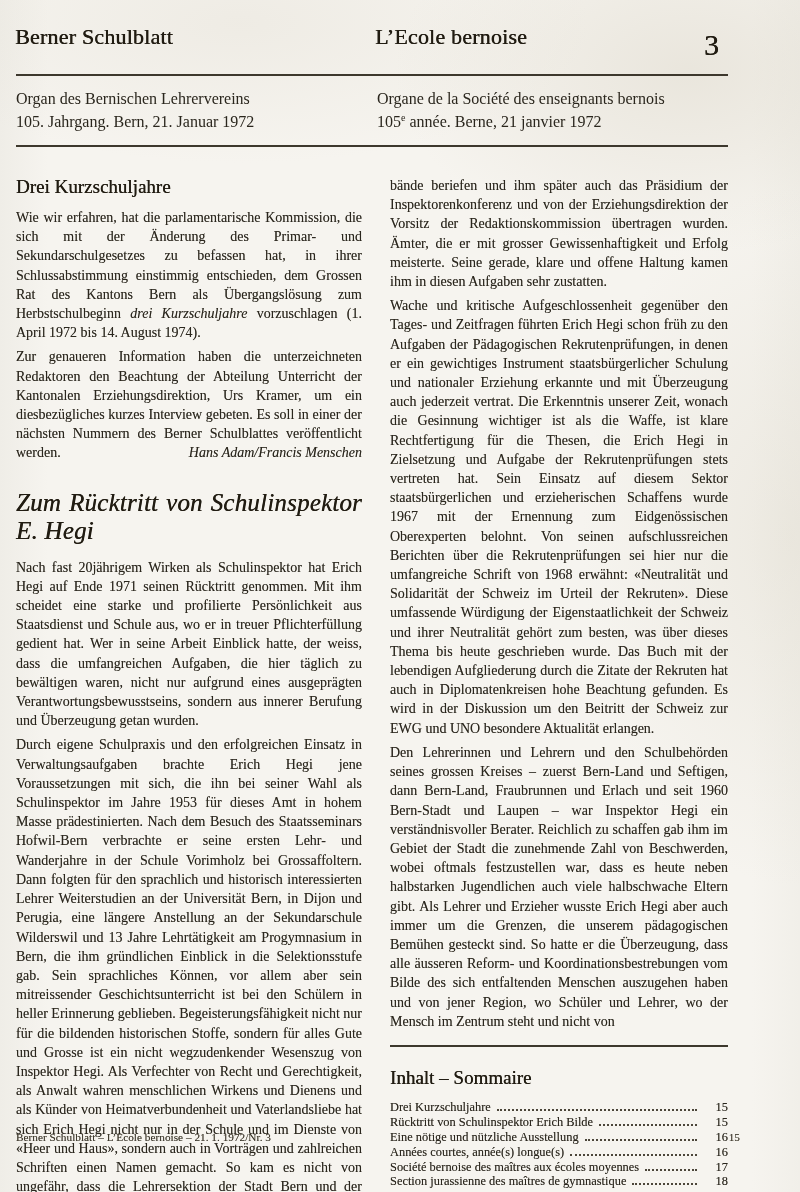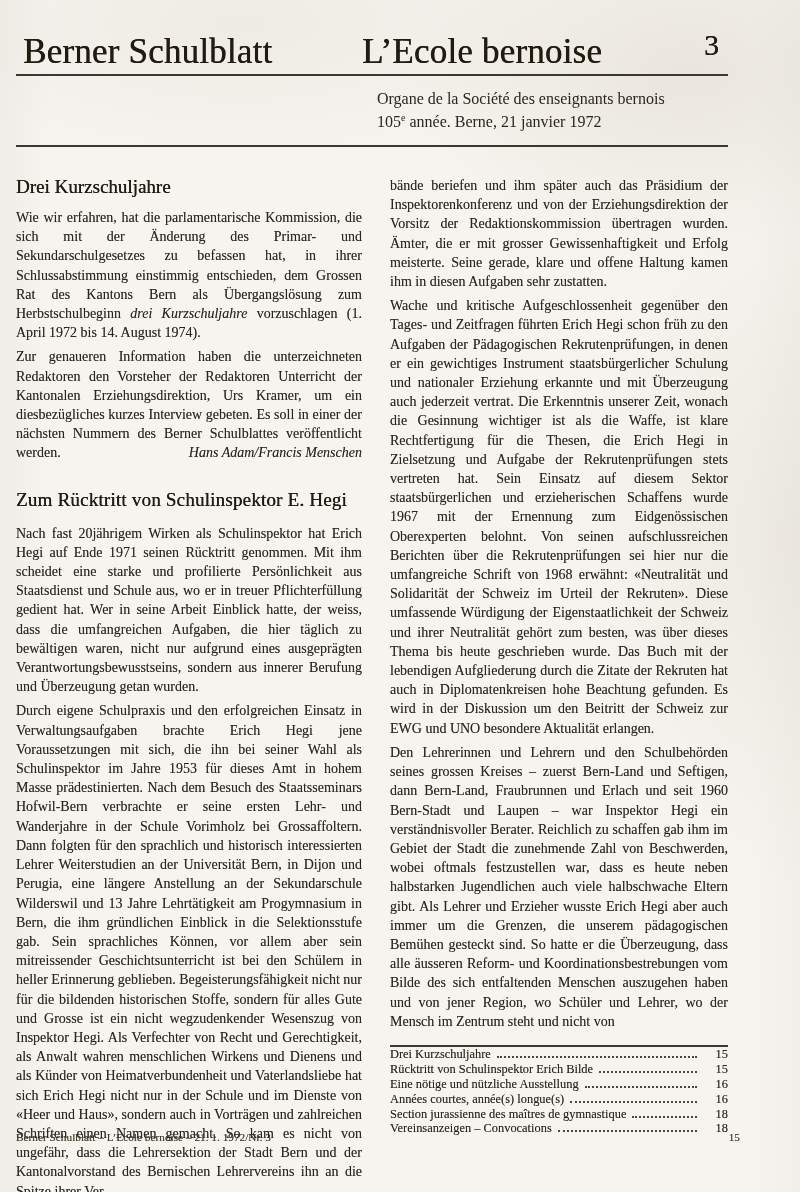--- a/index.html
+++ b/index.html
@@ -12,27 +12,27 @@
       radial-gradient(ellipse 420px 260px at 86% 6%, rgba(210,203,186,0.35), rgba(210,203,186,0) 70%),
       radial-gradient(ellipse 300px 500px at 99% 45%, rgba(214,208,192,0.30), rgba(214,208,192,0) 70%),
       radial-gradient(ellipse 500px 200px at 30% 2%, rgba(216,210,196,0.25), rgba(216,210,196,0) 70%),
       linear-gradient(90deg,#efede7 0%,#f6f4ef 6%,#f6f4ef 94%,#f1efe9 100%);
     overflow:hidden;
     font-family:"Liberation Serif","DejaVu Serif",serif;
     color:#2a261d;
   }
   
   .title{
-    position:absolute;top:24px;margin:8px;
-    font-size:35px;font-weight:normal;letter-spacing:0.2px;
+    position:absolute;top:24px;margin:0;
+    font-size:22px;font-weight:normal;letter-spacing:0.2px;
     color:#211c12;text-shadow:0.4px 0 0 #211c12;
     white-space:nowrap;
   }
   .title-de{left:15px;}
-  .title-fr{left:354px;}
+  .title-fr{left:375px;}
   .issue-no{
     position:absolute;top:28px;left:704px;
     font-size:30px;color:#211c12;text-shadow:0.3px 0 0 #211c12;
   }
   .rule{position:absolute;left:16px;width:712px;height:2px;background:#3d382d;}
   .rule-top{top:74px;}
   .rule-sub{top:145px;}
   .subtitle{
     position:absolute;top:87px;margin:0;
     font-size:16px;line-height:23px;color:#2a261d;
@@ -50,22 +50,23 @@
     font-size:14px;line-height:19.2px;
     text-shadow:0 0 0.5px rgba(42,38,29,0.45);
   }
   .art-title{
     font-weight:normal;margin:0 0 10px 0;
     font-size:19px;color:#211c12;
     text-shadow:0.3px 0 0 #211c12;
   }
   .art-title-big{
     font-weight:normal;margin:26px 0 13px 0;
-    font-size:19px;color:#211c12;letter-spacing:0.2px;
+    font-size:25px;color:#211c12;letter-spacing:0.2px;
     text-shadow:0.3px 0 0 #211c12;
+    font-style:italic;
   }
   .sig{float:right;font-style:italic;}
   
   .toc-rule{position:static;margin:14px 0 0 0;width:338px;height:2px;background:#3d382d;}
   .toc-title{
     font-weight:normal;margin:20px 0 11px 0;
     font-size:19px;color:#211c12;
     text-shadow:0.3px 0 0 #211c12;
   }
   .toc-row{
@@ -92,42 +93,47 @@
 </head>
 <body>
 
 <div class="page">
 
   <h1 class="title title-de">Berner Schulblatt</h1>
   <h1 class="title title-fr">L’Ecole bernoise</h1>
   <div class="issue-no">3</div>
   <div class="rule rule-top"></div>
 
+  <p class="subtitle subtitle-de">
+    <span>Organ des Bernischen Lehrervereins</span><br>
+    <span>105. Jahrgang. Bern, 21. Januar 1972</span>
+  </p>
   <p class="subtitle subtitle-fr">
     <span>Organe de la Société des enseignants bernois</span><br>
     <span><span>105</span><sup>e</sup><span> année. Berne, 21 janvier 1972</span></span>
   </p>
   <div class="rule rule-sub"></div>
 
   <section class="col col-left">
     <h2 class="art-title">Drei Kurzschuljahre</h2>
     <p><span>Wie wir erfahren, hat die parlamentarische Kommission, die sich mit der Änderung des Primar- und Sekundarschulgesetzes zu befassen hat, in ihrer Schlussabstimmung einstimmig entschieden, dem Grossen Rat des Kantons Bern als Übergangslösung zum Herbstschulbeginn </span><em>drei Kurzschuljahre</em><span> vorzuschlagen (1. April 1972 bis 14. August 1974).</span></p>
-    <p><span>Zur genaueren Information haben die unterzeichneten Redaktoren den Vorsteher der Redaktoren Unterricht der Kantonalen Erziehungsdirektion, Urs Kramer, um ein diesbezügliches kurzes Interview gebeten. Es soll in einer der nächsten Nummern des Berner Schulblattes veröffentlicht werden.</span> <em class="sig">Hans Adam/Francis Menschen</em></p>
+    <p><span>Zur genaueren Information haben die unterzeichneten Redaktoren den Beachtung der Abteilung Unterricht der Kantonalen Erziehungsdirektion, Urs Kramer, um ein diesbezügliches kurzes Interview gebeten. Es soll in einer der nächsten Nummern des Berner Schulblattes veröffentlicht werden.</span> <em class="sig">Hans Adam/Francis Menschen</em></p>
 
     <h2 class="art-title-big">Zum Rücktritt von Schulinspektor E. Hegi</h2>
     <p>Nach fast 20jährigem Wirken als Schulinspektor hat Erich Hegi auf Ende 1971 seinen Rücktritt genommen. Mit ihm scheidet eine starke und profilierte Persönlichkeit aus Staatsdienst und Schule aus, wo er in treuer Pflichterfüllung gedient hat. Wer in seine Arbeit Einblick hatte, der weiss, dass die umfangreichen Aufgaben, die hier täglich zu bewältigen waren, nicht nur aufgrund eines ausgeprägten Verantwortungsbewusstseins, sondern aus innerer Berufung und Überzeugung getan wurden.</p>
     <p>Durch eigene Schulpraxis und den erfolgreichen Einsatz in Verwaltungsaufgaben brachte Erich Hegi jene Voraussetzungen mit sich, die ihn bei seiner Wahl als Schulinspektor im Jahre 1953 für dieses Amt in hohem Masse prädestinierten. Nach dem Besuch des Staatsseminars Hofwil-Bern verbrachte er seine ersten Lehr- und Wanderjahre in der Schule Vorimholz bei Grossaffoltern. Dann folgten für den sprachlich und historisch interessierten Lehrer Weiterstudien an der Universität Bern, in Dijon und Perugia, eine längere Anstellung an der Sekundarschule Wilderswil und 13 Jahre Lehrtätigkeit am Progymnasium in Bern, die ihm gründlichen Einblick in die Selektionsstufe gab. Sein sprachliches Können, vor allem aber sein mitreissender Geschichtsunterricht ist bei den Schülern in heller Erinnerung geblieben. Begeisterungsfähigkeit nicht nur für die bildenden historischen Stoffe, sondern für alles Gute und Grosse ist ein nicht wegzudenkender Wesenszug von Inspektor Hegi. Als Verfechter von Recht und Gerechtigkeit, als Anwalt wahren menschlichen Wirkens und Dienens und als Künder von Heimatverbundenheit und Vaterlandsliebe hat sich Erich Hegi nicht nur in der Schule und im Dienste von «Heer und Haus», sondern auch in Vorträgen und zahlreichen Schriften einen Namen gemacht. So kam es nicht von ungefähr, dass die Lehrersektion der Stadt Bern und der Kantonalvorstand des Bernischen Lehrervereins ihn an die Spitze ihrer Ver-</p>
   </section>
 
   <section class="col col-right">
     <p>bände beriefen und ihm später auch das Präsidium der Inspektorenkonferenz und von der Erziehungsdirektion der Vorsitz der Redaktionskommission übertragen wurden. Ämter, die er mit grosser Gewissenhaftigkeit und Erfolg meisterte. Seine gerade, klare und offene Haltung kamen ihm in diesen Aufgaben sehr zustatten.</p>
     <p>Wache und kritische Aufgeschlossenheit gegenüber den Tages- und Zeitfragen führten Erich Hegi schon früh zu den Aufgaben der Pädagogischen Rekrutenprüfungen, in denen er ein gewichtiges Instrument staatsbürgerlicher Schulung und nationaler Erziehung erkannte und mit Überzeugung auch jederzeit vertrat. Die Erkenntnis unserer Zeit, wonach die Gesinnung wichtiger ist als die Waffe, ist klare Rechtfertigung für die Thesen, die Erich Hegi in Zielsetzung und Aufgabe der Rekrutenprüfungen stets vertreten hat. Sein Einsatz auf diesem Sektor staatsbürgerlichen und erzieherischen Schaffens wurde 1967 mit der Ernennung zum Eidgenössischen Oberexperten belohnt. Von seinen aufschlussreichen Berichten über die Rekrutenprüfungen sei hier nur die umfangreiche Schrift von 1968 erwähnt: «Neutralität und Solidarität der Schweiz im Urteil der Rekruten». Diese umfassende Würdigung der Eigenstaatlichkeit der Schweiz und ihrer Neutralität gehört zum besten, was über dieses Thema bis heute geschrieben wurde. Das Buch mit der lebendigen Aufgliederung durch die Zitate der Rekruten hat auch in Diplomatenkreisen hohe Beachtung gefunden. Es wird in der Diskussion um den Beitritt der Schweiz zur EWG und UNO besondere Aktualität erlangen.</p>
     <p>Den Lehrerinnen und Lehrern und den Schulbehörden seines grossen Kreises – zuerst Bern-Land und Seftigen, dann Bern-Land, Fraubrunnen und Erlach und seit 1960 Bern-Stadt und Laupen – war Inspektor Hegi ein verständnisvoller Berater. Reichlich zu schaffen gab ihm im Gebiet der Stadt die zunehmende Zahl von Beschwerden, wobei oftmals festzustellen war, dass es heute neben halbstarken Jugendlichen auch viele halbschwache Eltern gibt. Als Lehrer und Erzieher wusste Erich Hegi aber auch immer um die Grenzen, die unserem pädagogischen Bemühen gesteckt sind. So hatte er die Überzeugung, dass alle äusseren Reform- und Koordinationsbestrebungen vom Bilde des sich entfaltenden Menschen auszugehen haben und von jener Region, wo Schüler und Lehrer, wo der Mensch im Zentrum steht und nicht von</p>
 
     <div class="toc-rule"></div>
+    <h2 class="toc-title">Inhalt – Sommaire</h2>
 
     <div class="toc-row">
       <span class="toc-label">Drei Kurzschuljahre</span>
       <span class="toc-dots"></span>
       <span class="toc-page">15</span>
     </div>
     <div class="toc-row">
       <span class="toc-label">Rücktritt von Schulinspektor Erich Bilde</span>
       <span class="toc-dots"></span>
       <span class="toc-page">15</span>
@@ -136,20 +142,25 @@
       <span class="toc-label">Eine nötige und nützliche Ausstellung</span>
       <span class="toc-dots"></span>
       <span class="toc-page">16</span>
     </div>
     <div class="toc-row">
       <span class="toc-label">Années courtes, année(s) longue(s)</span>
       <span class="toc-dots"></span>
       <span class="toc-page">16</span>
     </div>
     <div class="toc-row">
+      <span class="toc-label">Société bernoise des maîtres aux écoles moyennes</span>
+      <span class="toc-dots"></span>
+      <span class="toc-page">17</span>
+    </div>
+    <div class="toc-row">
       <span class="toc-label">Section jurassienne des maîtres de gymnastique</span>
       <span class="toc-dots"></span>
       <span class="toc-page">18</span>
     </div>
     <div class="toc-row">
       <span class="toc-label">Vereinsanzeigen – Convocations</span>
       <span class="toc-dots"></span>
       <span class="toc-page">18</span>
     </div>
   </section>

